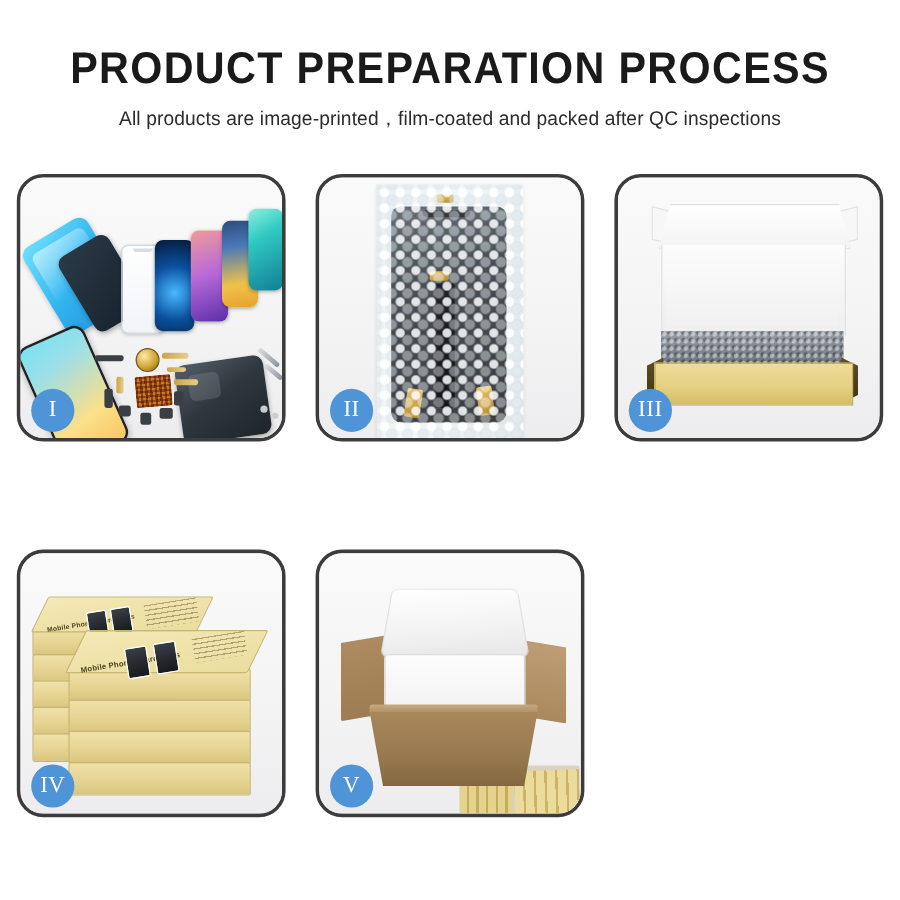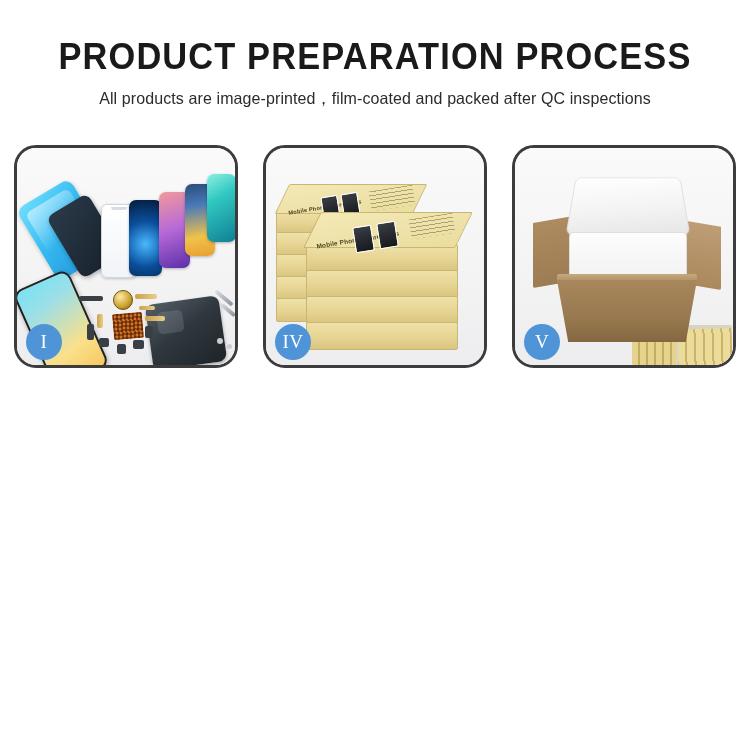--- a/index.html
+++ b/index.html
@@ -459,21 +459,52 @@
         <div class="p1-flex" style="left:80px;top:166px;width:6px;height:14px;"></div>
         <div class="p1-tool" style="left:196px;top:148px;width:22px;height:4px;"></div>
         <div class="p1-tool" style="left:202px;top:160px;width:18px;height:4px;"></div>
         <div class="p1-dot" style="left:200px;top:190px;width:6px;height:6px;border-radius:50%;background:#c9ccd0;"></div>
         <div class="p1-dot" style="left:210px;top:196px;width:5px;height:5px;border-radius:50%;background:#c9ccd0;"></div>
       </div>
     </div>
     <div class="badge">I</div>
   </div>
 
-
+  <div class="panel">
+    <div class="panel-stage">
+      <div class="scene">
+        <div class="p2-bag"></div>
+        <div class="p2-screen"></div>
+        <div class="p2-flexstrip"></div>
+        <div class="p2-gold" style="left:98px;top:14px;width:14px;height:7px;"></div>
+        <div class="p2-gold" style="left:92px;top:78px;width:16px;height:8px;"></div>
+        <div class="p2-gold" style="left:72px;top:176px;width:13px;height:24px;transform:rotate(9deg);"></div>
+        <div class="p2-gold" style="left:132px;top:174px;width:13px;height:24px;transform:rotate(-7deg);"></div>
+        <div class="p2-bubbleoverlay"></div>
+      </div>
+    </div>
+    <div class="badge">II</div>
+  </div>
+
+  <div class="panel">
+    <div class="panel-stage">
+      <div class="scene">
+        <div class="p3-lidflapL"></div>
+        <div class="p3-lidflapR"></div>
+        <div class="p3-lidback"></div>
+        <div class="p3-innerwall"></div>
+        <div class="p3-foamwall"></div>
+        <div class="p3-foamfill"></div>
+        <div class="p3-boxleft"></div>
+        <div class="p3-boxright"></div>
+        <div class="p3-boxfront"></div>
+      </div>
+    </div>
+    <div class="badge">III</div>
+  </div>
 
   <div class="panel">
     <div class="panel-stage">
       <div class="scene">
 
         <div class="p4-box" style="left:10px;top:62px;width:112px;height:22px;"></div>
         <div class="p4-box" style="left:10px;top:84px;width:112px;height:22px;"></div>
         <div class="p4-box" style="left:10px;top:106px;width:112px;height:22px;"></div>
         <div class="p4-box" style="left:10px;top:128px;width:112px;height:22px;"></div>
         <div class="p4-box" style="left:10px;top:150px;width:112px;height:22px;"></div>

